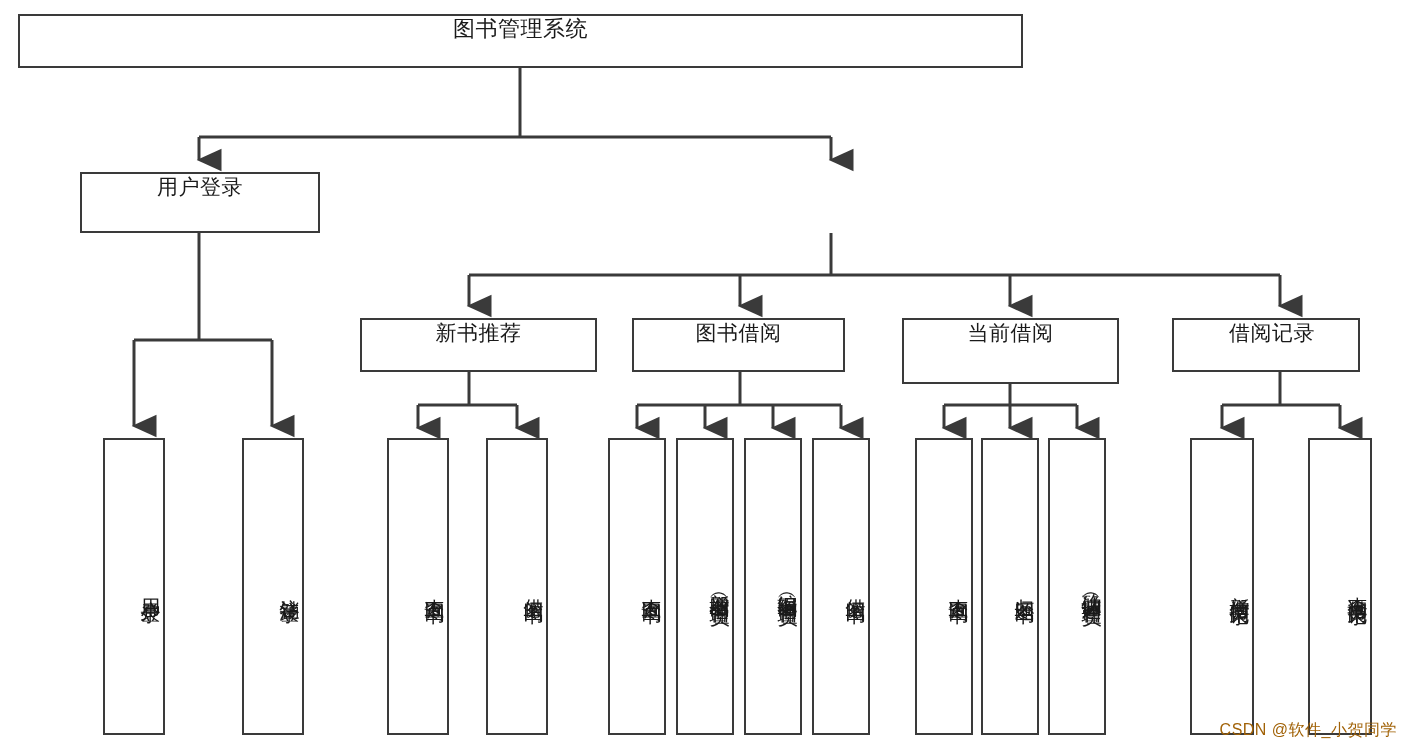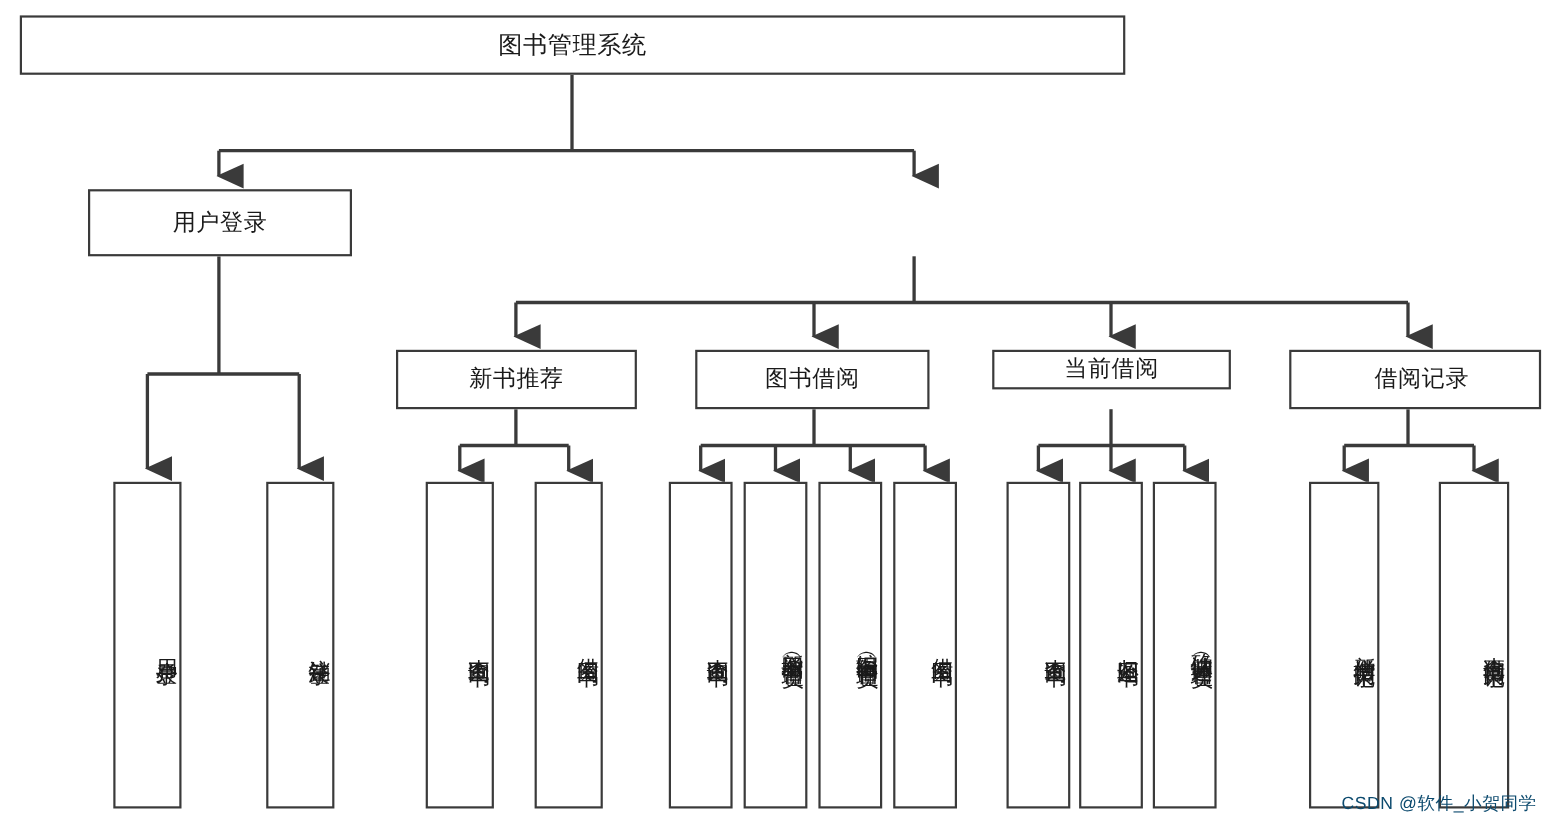--- a/index.html
+++ b/index.html
@@ -24,21 +24,20 @@
     width: 1405px;
     height: 747px;
   }
   .node {
     position: absolute;
     box-sizing: border-box;
     border: 2.5px solid #3a3a3a;
     background: #ffffff;
     color: #1a1a1a;
     display: flex;
-    align-items: center;
     justify-content: center;
     text-align: center;
     z-index: 2;
   }
   .node.horiz {
     font-size: 21px;
     letter-spacing: 0.5px;
     line-height: 1.2;
   }
   .node.root {
@@ -55,21 +54,21 @@
     justify-content: center;
   }
   .node.vert > span {
     display: block;
   }
   #watermark {
     position: absolute;
     right: 8px;
     bottom: 6px;
     font-size: 16px;
-    color: #0c4a6e;
+    color: #a16207;
     letter-spacing: 0.5px;
     z-index: 5;
     white-space: nowrap;
     font-family: "Liberation Sans", "DejaVu Sans", sans-serif;
   }
 </style>
 </head>
 <body>
 
 <div id="canvas">
@@ -125,30 +124,30 @@
   </svg>
 
   <div class="node horiz root" style="left:18px; top:14px; width:1005px; height:54px;">
     <span>图书管理系统</span>
   </div>
 
   <div class="node horiz" style="left:80px; top:172px; width:240px; height:61px;">
     <span>用户登录</span>
   </div>
 
-  <div class="node horiz" style="left:360px; top:318px; width:219px; height:54px;">
+  <div class="node horiz" style="left:360px; top:318px; width:237px; height:54px;">
     <span>新书推荐</span>
   </div>
   <div class="node horiz" style="left:632px; top:318px; width:213px; height:54px;">
     <span>图书借阅</span>
   </div>
-  <div class="node horiz" style="left:902px; top:318px; width:217px; height:36px;">
+  <div class="node horiz" style="left:902px; top:318px; width:217px; height:66px;">
     <span>当前借阅</span>
   </div>
-  <div class="node horiz" style="left:1172px; top:318px; width:229px; height:54px;padding-left:12px;">
+  <div class="node horiz" style="left:1172px; top:318px; width:188px; height:54px;padding-left:12px;">
     <span>借阅记录</span>
   </div>
 
   <div class="node vert" style="left:103px; top:438px; width:62px; height:297px;">
     <span>用户登录</span>
   </div>
   <div class="node vert" style="left:242px; top:438px; width:62px; height:297px;">
     <span>注销登录</span>
   </div>
 

